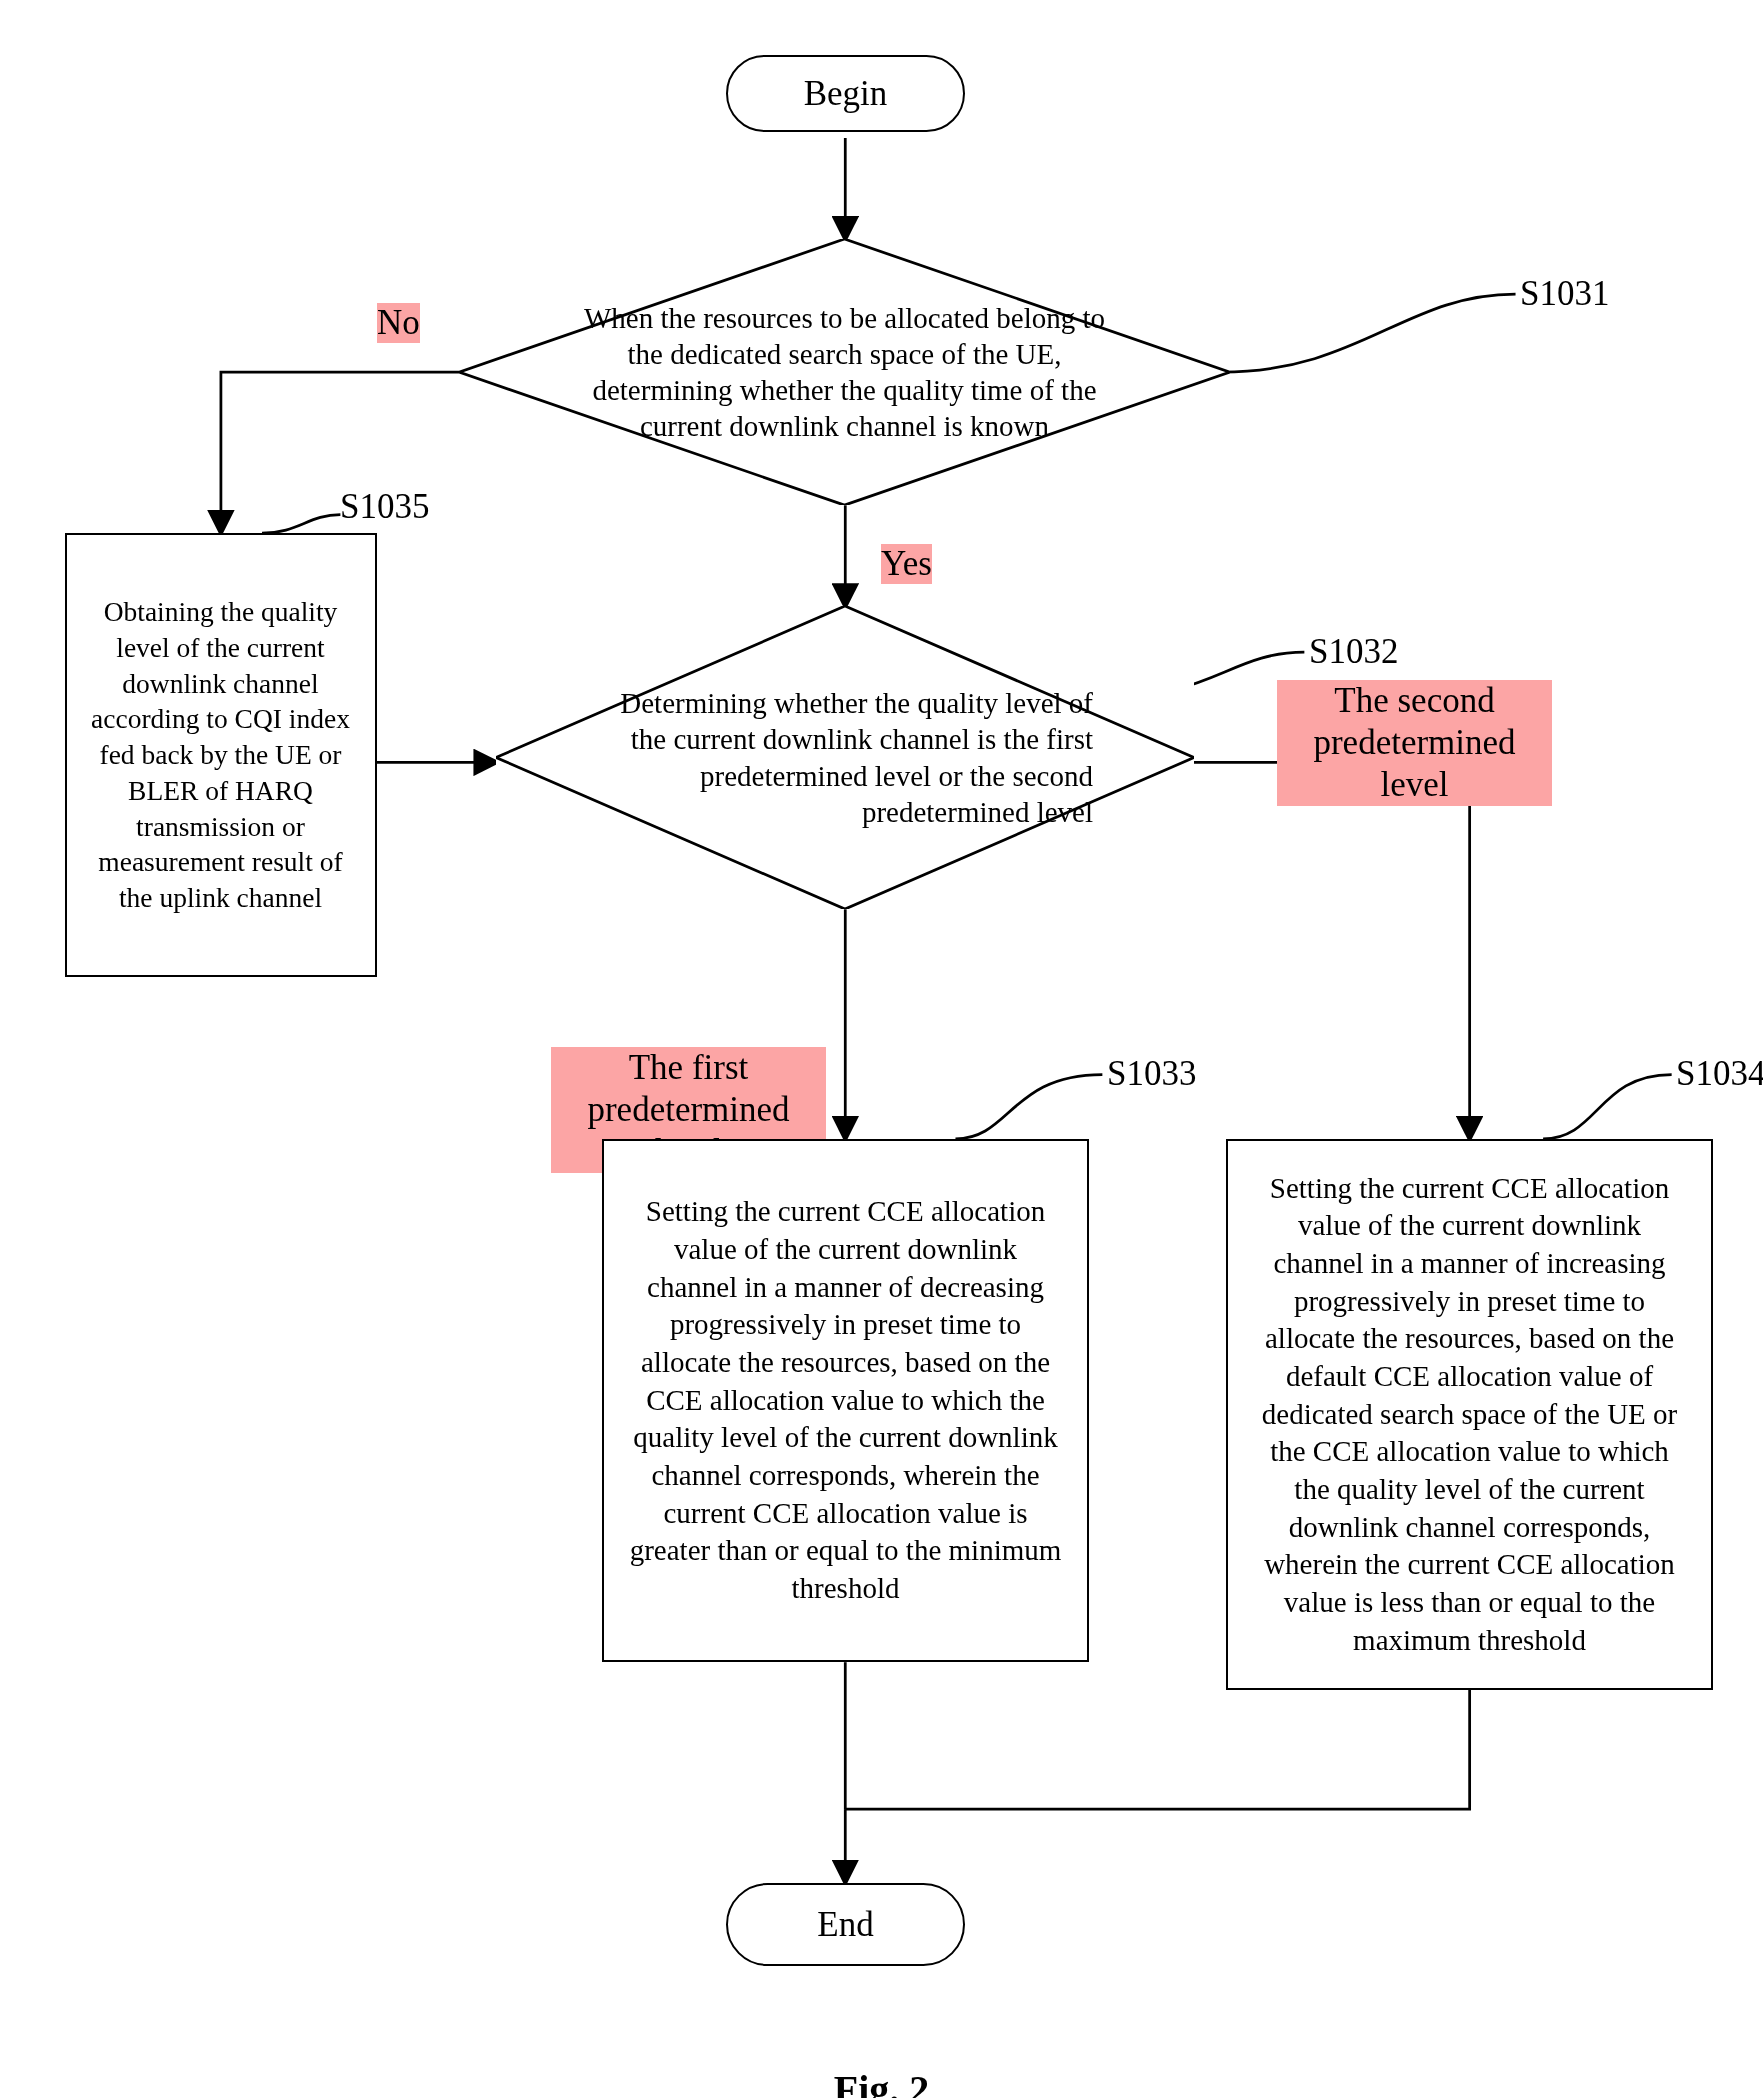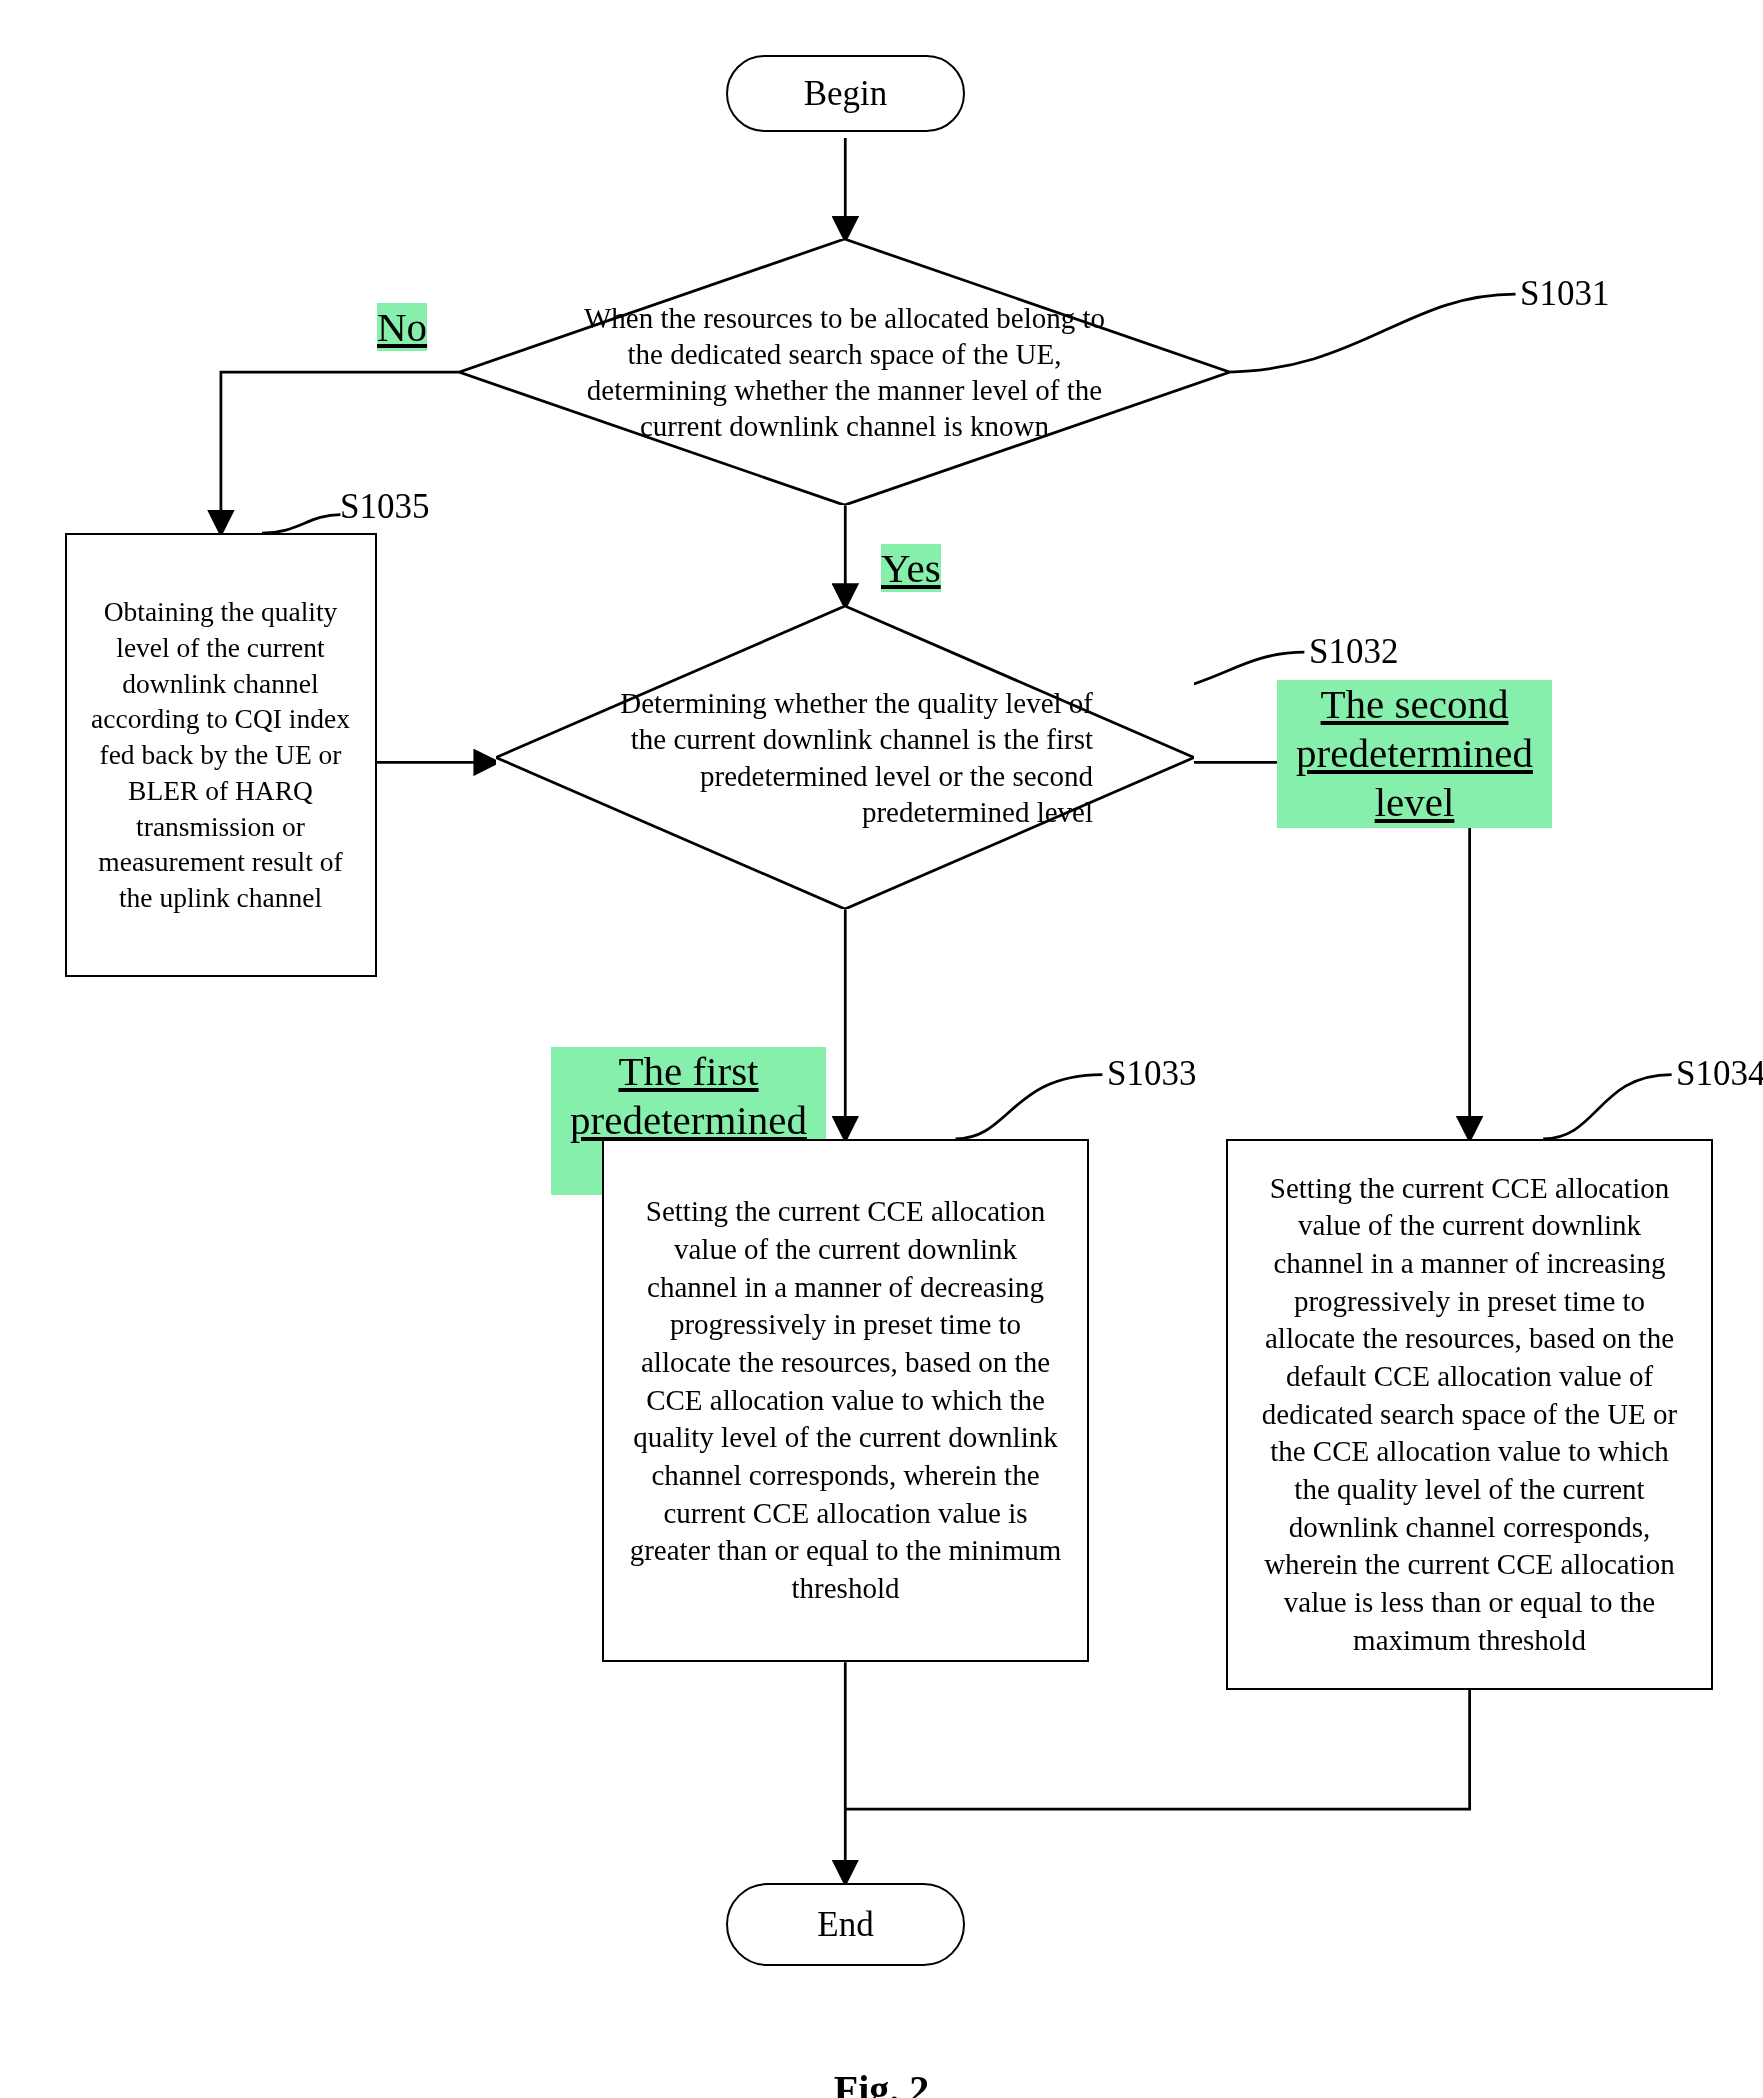--- a/index.html
+++ b/index.html
@@ -54,23 +54,22 @@
     justify-content: center;
     text-align: center;
     font-size: 29px;
     line-height: 1.3;
     padding: 18.4px 22px;
     box-sizing: border-box;
   }
   .process-narrow { font-size: 27.5px; padding: 14.7px 13px; }
   .edge-label {
     position: absolute;
-    font-size: 41px;
-    background: #86efac;
-    text-decoration: underline;
+    font-size: 35px;
+    background: #fca5a5;
   }
   .step-label {
     position: absolute;
     font-size: 35px;
   }
   svg.connectors {
     position: absolute;
     inset: 0;
     width: 100%;
     height: 100%;
@@ -123,21 +122,21 @@
   </svg>
 
   <div class="terminator" style="left:689px; top:18.4px; width:239px; height:77px;">
     <span>Begin</span>
   </div>
 
   <div class="decision" style="left:422px; top:202px; width:771px; height:266px;">
     <svg class="decision-diamond" viewBox="0 0 840 290" preserveAspectRatio="none">
       <polygon points="420,0 840,145 420,290 0,145" fill="#fff" stroke="#000" stroke-width="3"></polygon>
     </svg>
-    <div class="decision-text">When the resources to be allocated belong to the dedicated search space of the UE, determining whether the manner level of the current downlink channel is known</div>
+    <div class="decision-text">When the resources to be allocated belong to the dedicated search space of the UE, determining whether the quality time of the current downlink channel is known</div>
   </div>
   <div class="edge-label" style="left:340px; top:266px;">No</div>
   <div class="edge-label" style="left:844px; top:487px;margin-top:20px;">Yes</div>
   <div class="step-label" style="left:1483px; top:237px;">S1031</div>
 
   <div class="process process-narrow" style="left:27.5px; top:496px; width:312px; height:444px;">
     <span>Obtaining the quality level of the current downlink channel according to CQI index fed back by the UE or BLER of HARQ transmission or measurement result of the uplink channel</span>
   </div>
   <div class="step-label" style="left:303px; top:450px;">S1035</div>
   <svg style="position:absolute; left:225px; top:473px; width:83px; height:37px;" viewBox="0 0 90 40">

